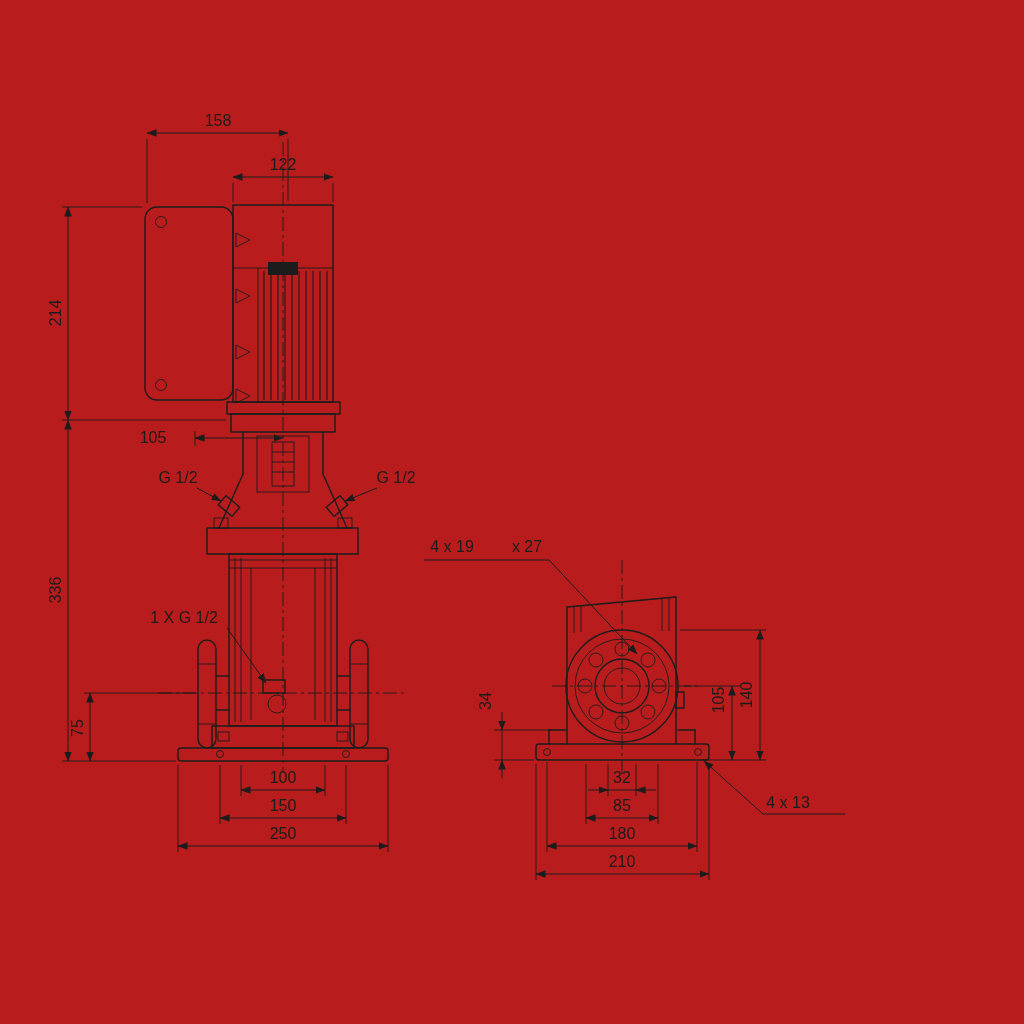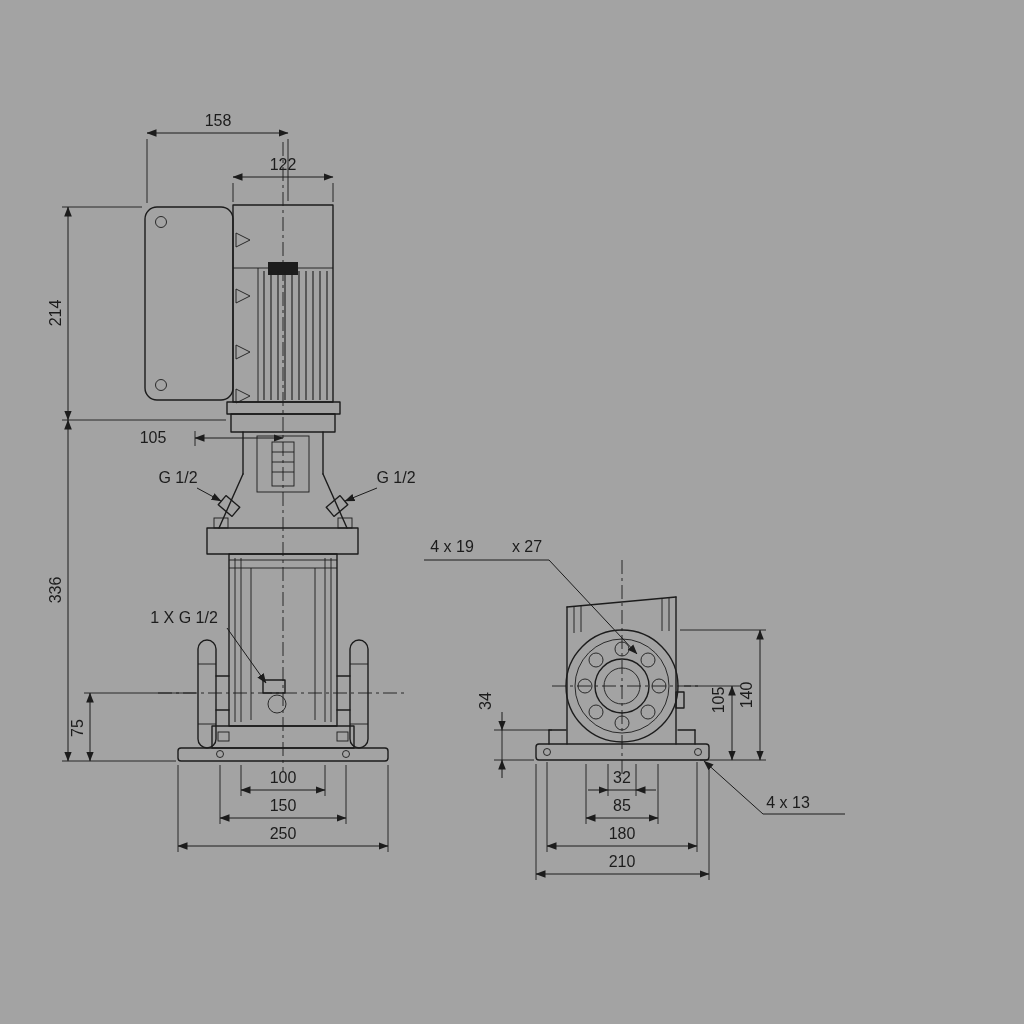--- a/index.html
+++ b/index.html
@@ -1,16 +1,16 @@
 <!DOCTYPE html>
 <html><head>
 <meta charset="utf-8">
 <style>
   html,body{margin:0;padding:0;background:#ffffff;}
-  .page{position:relative;width:1024px;height:1024px;background:#a3a3a3;overflow:hidden;
+  .page{position:relative;width:1024px;height:1024px;background:#b91c1c;overflow:hidden;
         font-family:"Liberation Sans","DejaVu Sans",sans-serif;}
   svg{display:block;}
   .ol{fill:none;stroke:#1c1c1c;stroke-width:1.4;stroke-linecap:round;stroke-linejoin:round;}
   .tl{fill:none;stroke:#1c1c1c;stroke-width:0.9;}
   .fin{fill:none;stroke:#1c1c1c;stroke-width:1.1;}
   .dl{fill:none;stroke:#1c1c1c;stroke-width:1;}
   .cl{fill:none;stroke:#1c1c1c;stroke-width:0.9;stroke-dasharray:14 4 3 4;}
   text{fill:#1c1c1c;font-size:16px;font-family:"Liberation Sans","DejaVu Sans",sans-serif;}
   .mid{text-anchor:middle;}
 </style>

